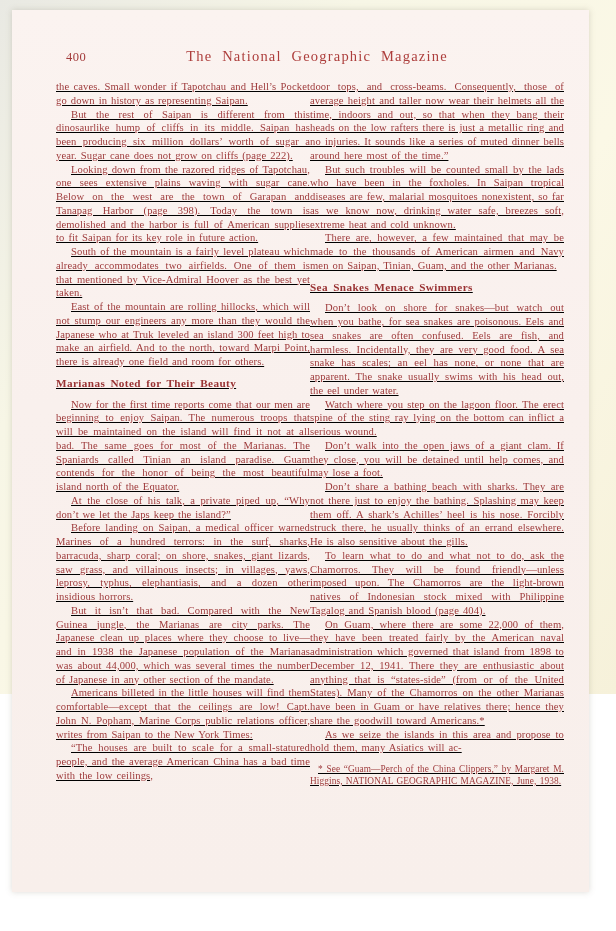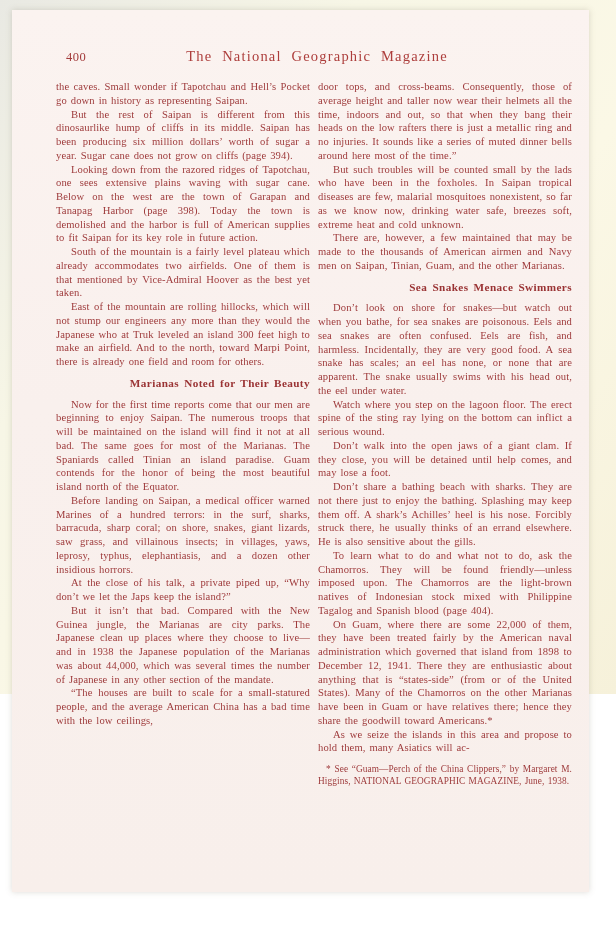--- a/index.html
+++ b/index.html
@@ -47,41 +47,42 @@
     color: #ad3e3c;
     letter-spacing: 1.2px;
     word-spacing: 5px;
   }
   .columns {
     position: absolute;
     left: 44px;
     top: 70px;
     width: 524px;
     display: flex;
-    gap: 8px;
+    gap: 0;
+    text-decoration: underline;
   }
   .col {
     width: 254px;
     color: #9e3a3b;
     font-size: 10.6px;
     line-height: 13.75px;
     text-align: justify;
     letter-spacing: 0.1px;
     word-spacing: 1.2px;
   }
   .col p.para {
     margin: 0;
     text-indent: 15px;
   }
   .col p.noindent {
     text-indent: 0;
   }
   .col h3.subhead {
     margin: 8px 0 7px 0;
-    text-align: right;
+    text-align: left;
     font-size: 11.2px;
     font-weight: bold;
     color: #9a3334;
     letter-spacing: 0.4px;
     word-spacing: 2px;
   }
   .col p.footnote {
     margin: 9px 0 0 0;
     font-size: 9.3px;
     line-height: 11.8px;
@@ -94,29 +95,30 @@
 
 <div class="scan">
   <div class="page">
     <div class="page-header">
       <span class="folio">400</span>
       <div class="running-title">The National Geographic Magazine</div>
     </div>
     <div class="columns">
       <div class="col">
           <p class="para noindent">the caves.  Small wonder if Tapotchau and Hell’s Pocket go down in history as representing Saipan.</p>
-          <p class="para">But the rest of Saipan is different from this dinosaurlike hump of cliffs in its middle.  Saipan has been producing six million dollars’ worth of sugar a year.  Sugar cane does not grow on cliffs (page 394).</p>
+          <p class="para">But the rest of Saipan is different from this dinosaurlike hump of cliffs in its middle.  Saipan has been producing six million dollars’ worth of sugar a year.  Sugar cane does not grow on cliffs (page 222).</p>
           <p class="para">Looking down from the razored ridges of Tapotchau, one sees extensive plains waving with sugar cane.  Below on the west are the town of Garapan and Tanapag Harbor (page 398).  Today the town is demolished and the harbor is full of American supplies to fit Saipan for its key role in future action.</p>
           <p class="para">South of the mountain is a fairly level plateau which already accommodates two airfields.  One of them is that mentioned by Vice-Admiral Hoover as the best yet taken.</p>
           <p class="para">East of the mountain are rolling hillocks, which will not stump our engineers any more than they would the Japanese who at Truk leveled an island 300 feet high to make an airfield.  And to the north, toward Marpi Point, there is already one field and room for others.</p>
           <h3 class="subhead">Marianas Noted for Their Beauty</h3>
           <p class="para">Now for the first time reports come that our men are beginning to enjoy Saipan.  The numerous troops that will be maintained on the island will find it not at all bad.  The same goes for most of the Marianas.  The Spaniards called Tinian an island paradise.  Guam contends for the honor of being the most beautiful island north of the Equator.</p>
+          <p class="para">At the close of his talk, a private piped up, “Why don’t we let the Japs keep the island?”</p>
           <p class="para">Before landing on Saipan, a medical officer warned Marines of a hundred terrors: in the surf, sharks, barracuda, sharp coral; on shore, snakes, giant lizards, saw grass, and villainous insects; in villages, yaws, leprosy, typhus, elephantiasis, and a dozen other insidious horrors.</p>
-          <p class="para">At the close of his talk, a private piped up, “Why don’t we let the Japs keep the island?”</p>
           <p class="para">But it isn’t that bad.  Compared with the New Guinea jungle, the Marianas are city parks.  The Japanese clean up places where they choose to live—and in 1938 the Japanese population of the Marianas was about 44,000, which was several times the number of Japanese in any other section of the mandate.</p>
+          <p class="para">Americans billeted in the little houses will find them comfortable—except that the ceilings are low!  Capt. John N. Popham, Marine Corps public relations officer, writes from Saipan to the New York Times:</p>
           <p class="para">“The houses are built to scale for a small-statured people, and the average American China has a bad time with the low ceilings,</p>
         </div>
       <div class="col">
           <p class="para noindent">door tops, and cross-beams.  Consequently, those of average height and taller now wear their helmets all the time, indoors and out, so that when they bang their heads on the low rafters there is just a metallic ring and no injuries.  It sounds like a series of muted dinner bells around here most of the time.”</p>
           <p class="para">But such troubles will be counted small by the lads who have been in the foxholes.  In Saipan tropical diseases are few, malarial mosquitoes nonexistent, so far as we know now, drinking water safe, breezes soft, extreme heat and cold unknown.</p>
           <p class="para">There are, however, a few maintained that may be made to the thousands of American airmen and Navy men on Saipan, Tinian, Guam, and the other Marianas.</p>
           <h3 class="subhead">Sea Snakes Menace Swimmers</h3>
           <p class="para">Don’t look on shore for snakes—but watch out when you bathe, for sea snakes are poisonous.  Eels and sea snakes are often confused.  Eels are fish, and harmless.  Incidentally, they are very good food.  A sea snake has scales; an eel has none, or none that are apparent.  The snake usually swims with his head out, the eel under water.</p>
           <p class="para">Watch where you step on the lagoon floor.  The erect spine of the sting ray lying on the bottom can inflict a serious wound.</p>
           <p class="para">Don’t walk into the open jaws of a giant clam.  If they close, you will be detained until help comes, and may lose a foot.</p>

